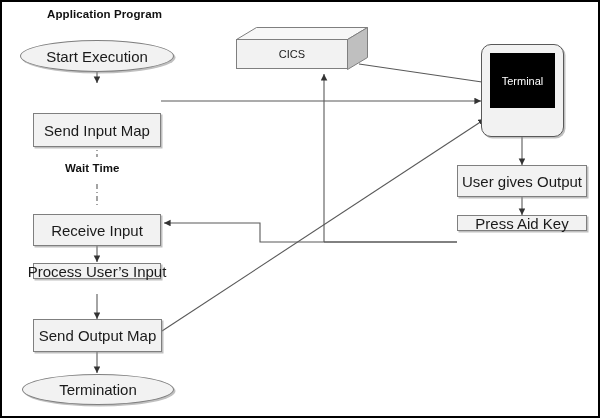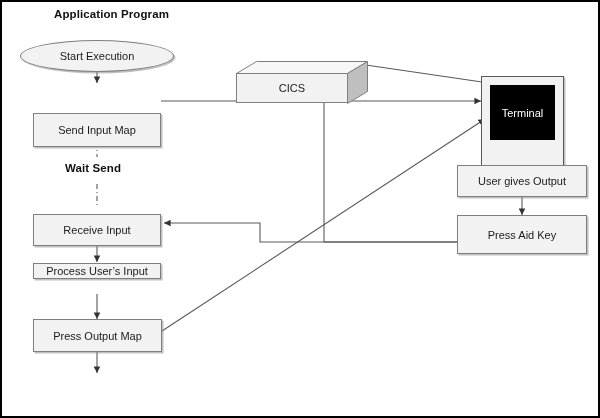--- a/index.html
+++ b/index.html
@@ -22,21 +22,21 @@
     white-space:nowrap;
     letter-spacing:0.1px;
   }
 
   .node{
     position:absolute;
     box-sizing:border-box;
     display:flex;align-items:center;justify-content:center;
     background:#f2f2f2;
     border:1px solid #7f7f7f;
-    font-size:11px;
+    font-size:15px;
     color:#1a1a1a;
     white-space:nowrap;
     box-shadow:1.5px 1.5px 0 rgba(140,140,140,.55);
   }
   .ellipse{border-radius:50%/50%;}
 
   
   .cics-wrap{position:absolute;}
   .cics-face{
     position:absolute;left:0;top:12px;width:112px;height:30px;
@@ -99,45 +99,46 @@
       <polyline points="455,221 258,221 258,240 159,240" transform="translate(0,0)" stroke="none"></polyline>
       <polyline points="455,240 258,240 258,221 162,221" marker-end="url(#ah)"></polyline>
 
       <line x1="455" y1="240" x2="322" y2="240"></line>
       <line x1="322" y1="240" x2="322" y2="72" marker-end="url(#ah)"></line>
 
       <line x1="160" y1="329" x2="483" y2="117" marker-end="url(#ah)"></line>
     </g>
   </svg>
 
-  <div class="label" style="left:52px;top:6px;">Application Program</div>
+  <div class="label" style="left:45px;top:6px;">Application Program</div>
 
 
-  <div class="label" style="left:63px;top:160px;">Wait Send</div>
+  <div class="label" style="left:63px;top:160px;">Wait Time</div>
 
   <div class="node ellipse" style="left:18px;top:38px;width:154px;height:32px;">Start Execution</div>
 
   <div class="node" style="left:31px;top:82px;width:128px;height:34px;margin-top:29px;">Send Input Map</div>
 
   <div class="node" style="left:31px;top:205px;width:128px;height:32px;margin-top:7px;">Receive Input</div>
 
   <div class="node" style="left:31px;top:261px;width:128px;height:16px;">Process User’s Input</div>
 
-  <div class="node" style="left:31px;top:317px;width:129px;height:33px;">Press Output Map</div>
+  <div class="node" style="left:31px;top:317px;width:129px;height:33px;">Send Output Map</div>
 
+  <div class="node ellipse" style="left:20px;top:372px;width:152px;height:31px;">Termination</div>
 
-  <div class="cics-wrap" style="left:234px;top:59px;width:134px;height:44px;">
+  <div class="cics-wrap" style="left:234px;top:25px;width:134px;height:44px;">
     <svg class="cics-top" viewBox="0 0 132 43">
       <polygon points="0.5,12.5 20.5,0.5 131.5,0.5 111.5,12.5" fill="#f7f7f7" stroke="#7f7f7f" stroke-width="1"></polygon>
       <polygon points="111.5,12.5 131.5,0.5 131.5,30.5 111.5,42.5" fill="#bfbfbf" stroke="#7f7f7f" stroke-width="1"></polygon>
     </svg>
     <div class="cics-face">CICS</div>
   </div>
 
-  <div class="monitor" style="left:479px;top:74px;width:83px;height:93px;">
+  <div class="monitor" style="left:479px;top:42px;width:83px;height:93px;border-radius:10px;">
     <div class="screen" style="left:8px;top:8px;width:65px;height:55px;">Terminal</div>
   </div>
 
   <div class="node" style="left:455px;top:163px;width:130px;height:32px;">User gives Output</div>
 
-  <div class="node" style="left:455px;top:213px;width:130px;height:39px;">Press Aid Key</div>
+  <div class="node" style="left:455px;top:213px;width:130px;height:16px;">Press Aid Key</div>
 
 </div>
 
 </body></html>

